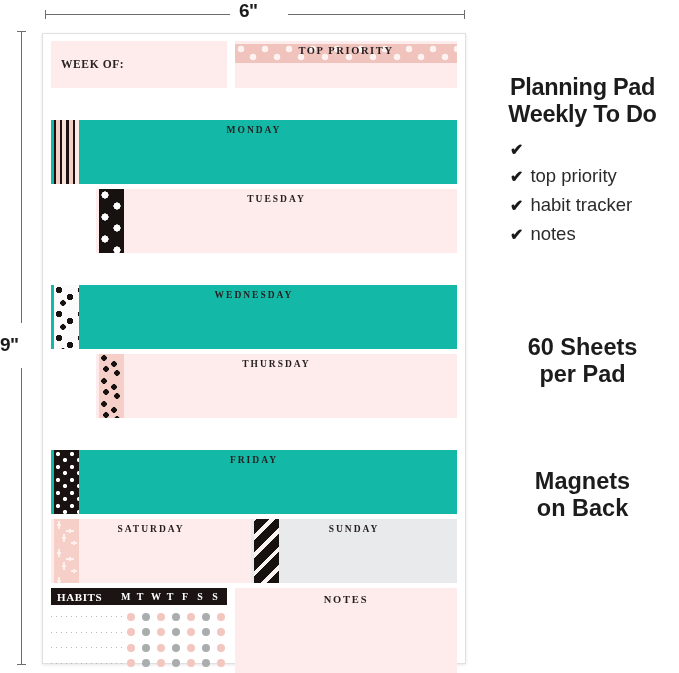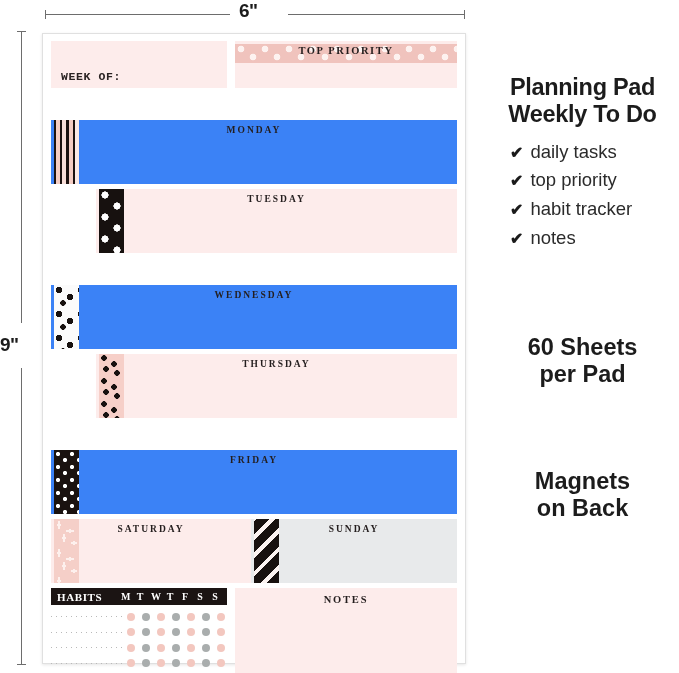--- a/index.html
+++ b/index.html
@@ -87,22 +87,22 @@
     margin-bottom: 5px;
   }
   #week-of-block {
     width: 176px;
     background: #fdeceb;
     position: relative;
   }
   #week-of-label {
     position: absolute;
     left: 10px;
-    bottom: 5px;
-    font-family: Liberation Mono, monospace;
+    bottom: 18px;
+    font-family: Liberation Serif, serif;
     font-weight: bold;
     font-size: 11.5px;
     letter-spacing: 0.6px;
     color: #2a2323;
   }
   #top-priority-block {
     flex: 1;
     background: #fdeceb;
     position: relative;
   }
@@ -127,21 +127,21 @@
     color: #231d1d;
   }
 
   
   .day-row {
     position: relative;
     height: 64px;
     margin-bottom: 5px;
     overflow: hidden;
   }
-  .day-row.gray { background: #3b82f6; margin-top: 32px; }
+  .day-row.gray { background: #14b8a6; margin-top: 32px; }
   .day-row.pink { background: #fdeceb; margin-left: 45px; }
   .day-label {
     position: absolute;
     left: 0; right: 0; top: 5px;
     text-align: center;
     font-family: "Liberation Serif", serif;
     font-weight: bold;
     font-size: 9.5px;
     letter-spacing: 2px;
     color: #241e1e;
@@ -521,21 +521,20 @@
   </div>
 
   <div id="copy-panel">
     <div id="product-title">
       <div>Planning Pad</div>
       <div>Weekly To Do</div>
     </div>
     <ul id="feature-list">
         <li>
           <span class="check-icon">✔</span>
-          <span>daily tasks</span>
         </li>
         <li>
           <span class="check-icon">✔</span>
           <span>top priority</span>
         </li>
         <li>
           <span class="check-icon">✔</span>
           <span>habit tracker</span>
         </li>
         <li>

